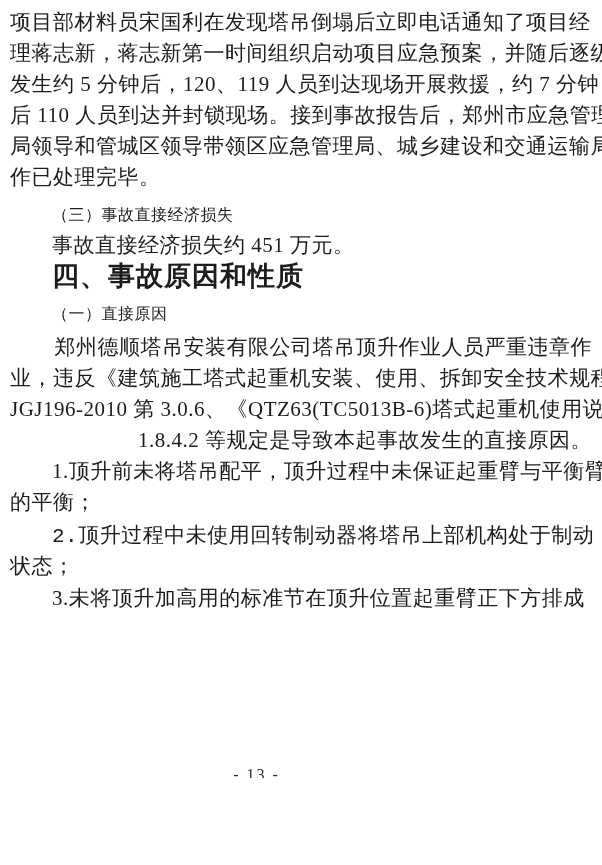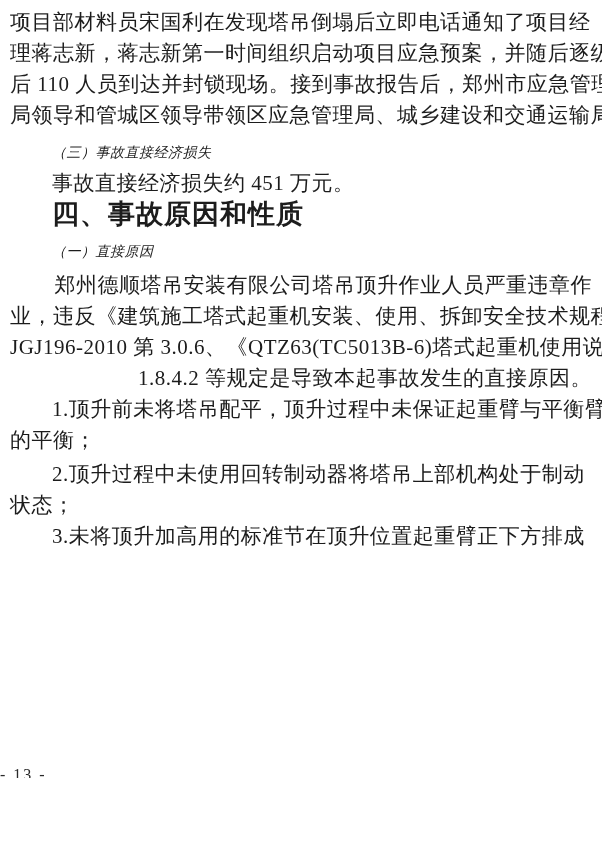--- a/index.html
+++ b/index.html
@@ -28,43 +28,42 @@
   .line {
     font-size: 21px;
     line-height: 31px;
     letter-spacing: 0.5px;
     white-space: nowrap;
   }
   .indent {
     text-indent: 42px;
   }
   .heading-kai .line {
-    font-size: 14px;
+    font-size: 16px;
     line-height: 31px;
-    font-style: italic;
   }
   .heading-kai {
     margin-top: 6px;
   }
   .heading-bold .line {
     font-family: "Liberation Sans", "DejaVu Sans", sans-serif;
     font-weight: 700;
     font-size: 27px;
     line-height: 31px;
     letter-spacing: 1px;
   }
   .para-direct-cause { margin-top: 3px; text-align: right; }
   .para-cause-1 { }
-  .para-cause-2 { margin-top: 3px; }
+  .para-cause-2 { margin-top: 3px; font-family: Liberation Mono, monospace; }
   .page-number {
     position: absolute;
     top: 766px;
     left: 0;
     right: 0;
-    text-align: left;
+    text-align: center;
     padding-right: 89px;
     font-size: 16px;
     letter-spacing: 2px;
     color: #2a2a2a;
     font-family: "Liberation Serif", "DejaVu Serif", serif;
   }
   .watermark {
     position: absolute;
     top: 791px;
     right: 21px;
@@ -89,22 +88,24 @@
 </style>
 </head>
 <body>
 
 <div class="page">
   <div class="content">
 
     <div class="para">
       <div class="line">项目部材料员宋国利在发现塔吊倒塌后立即电话通知了项目经</div>
       <div class="line">理蒋志新，蒋志新第一时间组织启动项目应急预案，并随后逐级</div>
+      <div class="line">发生约 5 分钟后，120、119 人员到达现场开展救援，约 7 分钟</div>
       <div class="line">后 110 人员到达并封锁现场。接到事故报告后，郑州市应急管理</div>
       <div class="line">局领导和管城区领导带领区应急管理局、城乡建设和交通运输局</div>
+      <div class="line">作已处理完毕。</div>
     </div>
 
     <div class="para heading-kai">
       <div class="line indent">（三）事故直接经济损失</div>
     </div>
 
     <div class="para">
       <div class="line indent">事故直接经济损失约 451 万元。</div>
     </div>
 

